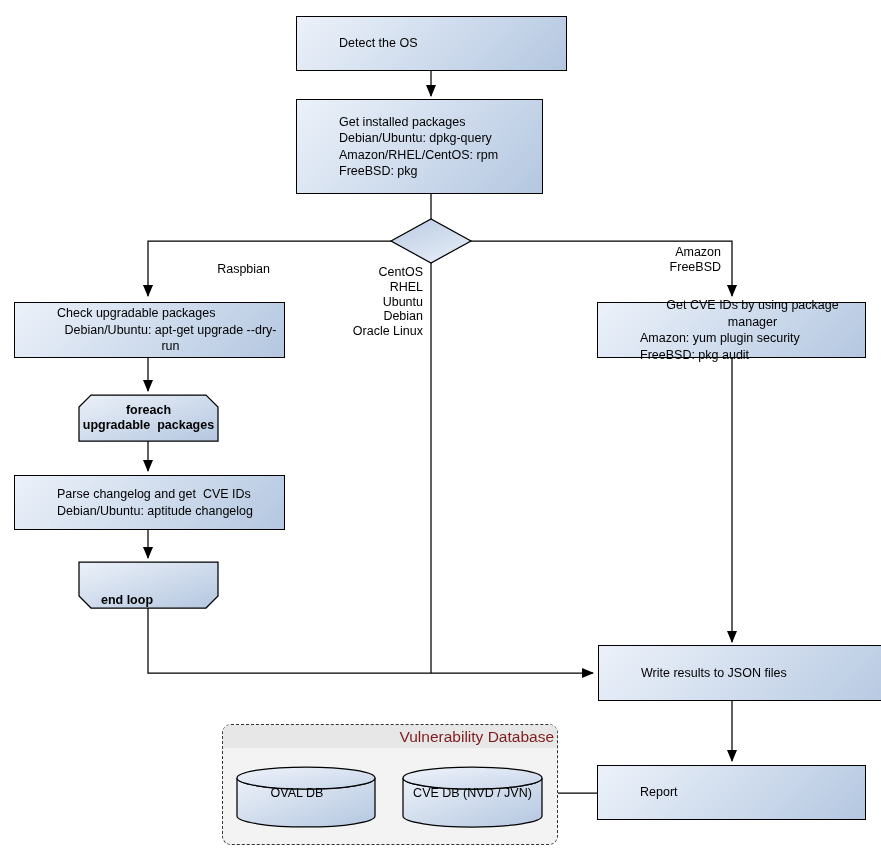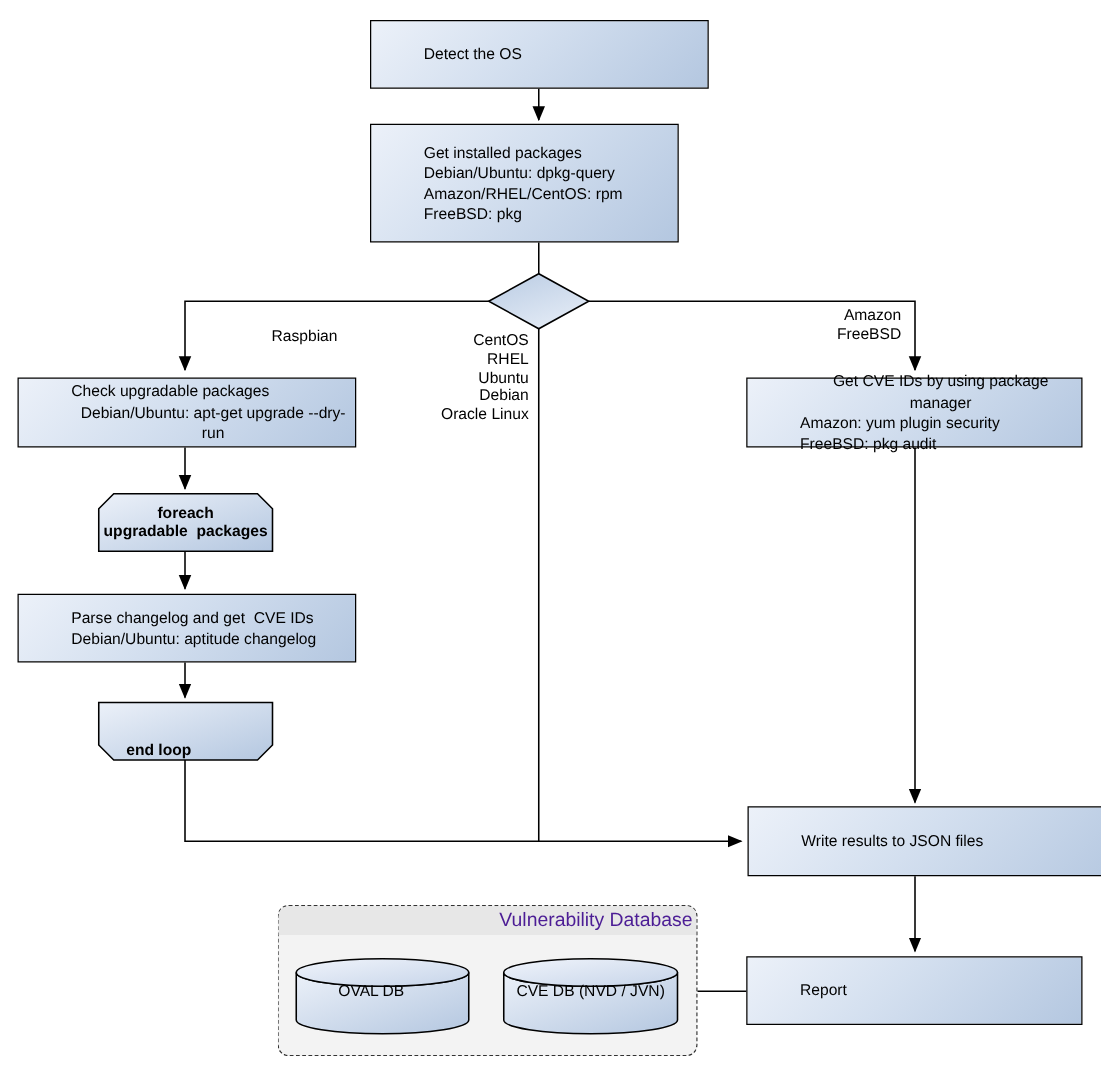--- a/index.html
+++ b/index.html
@@ -29,21 +29,21 @@
   }
   .edge-label span{display:block;}
   #vulndb{
     position:absolute;z-index:0;box-sizing:border-box;
     left:222px;top:724px;width:336px;height:121px;
     border:1.5px dashed #333;border-radius:9px;background:#f3f3f3;
   }
   #vulndb .hdr{
     height:23px;background:#e7e7e7;border-radius:7px 7px 0 0;
     display:flex;align-items:center;justify-content:flex-end;
-    font-size:15.5px;color:#4c1d95;padding-right:3px;
+    font-size:15.5px;color:#7f1d1d;padding-right:3px;
   }
   .cyl-label{
     position:absolute;z-index:2;display:flex;align-items:center;justify-content:center;
     font-size:12.5px;text-align:center;background:transparent;
   }
 </style>
 </head>
 <body>
 
 <div id="stage">

